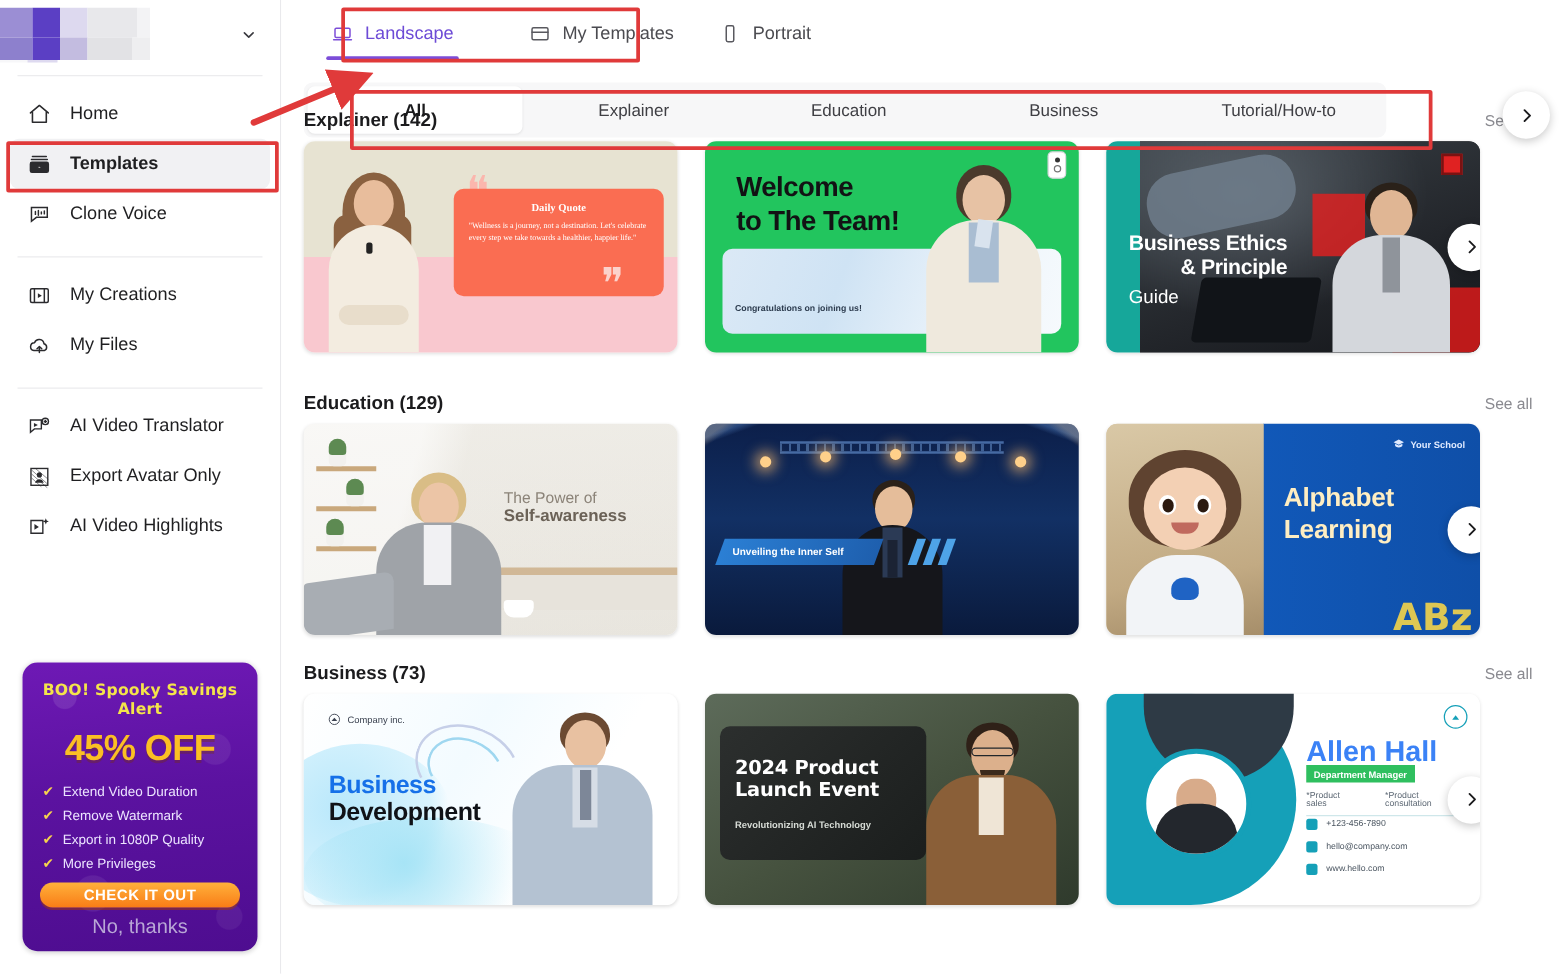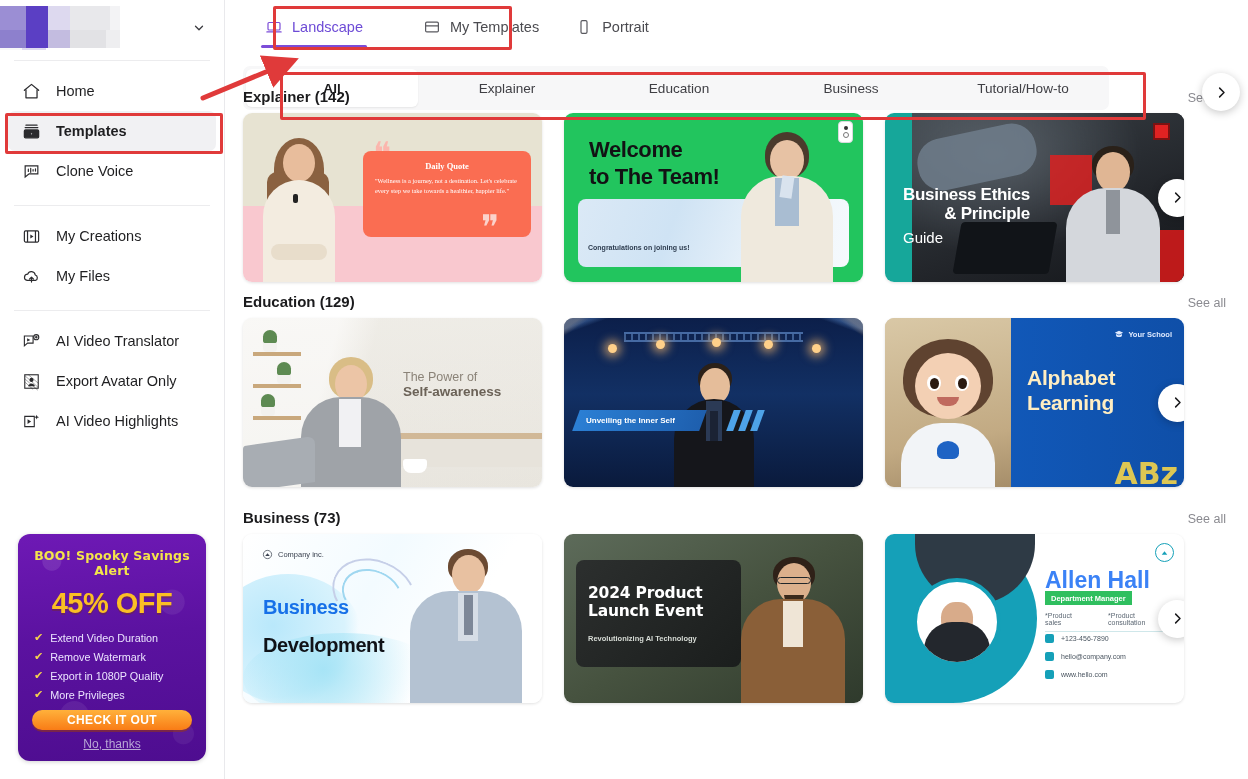--- a/index.html
+++ b/index.html
@@ -90,21 +90,21 @@
     font-size:10.8px; margin-bottom:6px; white-space:nowrap;
   }
   .tick { color:#f7d44c; font-size:11px; flex:0 0 auto; }
   .promo-btn {
     position:relative; margin: 9px 2px 7px 2px; height:20px; border-radius:15px;
     background: linear-gradient(180deg,#ffb13b 0%,#f97c16 100%);
     color:#ffffff; font-size:12px; font-weight:800; letter-spacing:.4px;
     display:flex; align-items:center; justify-content:center; cursor:pointer;
     box-shadow: 0 2px 0 rgba(160,60,0,.5);
   }
-  .promo-skip { position:relative; color:#b9a7d6; font-size:12px; cursor:pointer;text-decoration:underline; }
+  .promo-skip { position:relative; color:#b9a7d6; font-size:16px; cursor:pointer; }
 
   
   .main { flex: 1 1 auto; position: relative; height: 779px; background:#fff; overflow:hidden; }
 
   .top-tabs {
     height: 54px; display:flex; align-items:center; gap: 0;
     padding-left: 22px; position: relative;
   }
   .ttab {
     display:flex; align-items:center; gap:9px; height:54px;
@@ -268,21 +268,21 @@
     border-radius:50%; background: radial-gradient(circle at 40% 40%, #a7e4f6 0%, rgba(255,255,255,0) 70%); }
   .c7 .arcs { position:absolute; left:88px; top:26px; width:86px; height:66px;
     border: 2px solid #c6cfe8; border-radius:50%; border-color:#c6cfe8 transparent transparent #c6cfe8;
     transform: rotate(22deg); }
   .c7 .arcs2 { position:absolute; left:98px; top:36px; width:62px; height:48px;
     border: 2px solid #9fd7f0; border-radius:50%; border-color:#9fd7f0 transparent transparent #9fd7f0;
     transform: rotate(22deg); }
   .c7 .co { position:absolute; left:19px; top:15px; font-size:7.5px; color:#3b4250;
     display:flex; align-items:center; gap:5px; }
   .c7 .t1 { position:absolute; left:20px; top:62px; font-size:20px; font-weight:800; color:#1670e8; letter-spacing:-.4px; }
-  .c7 .t2 { position:absolute; left:20px; top:100px; font-size:20px; font-weight:800; color:#101217; letter-spacing:-.4px; }
+  .c7 .t2 { position:absolute; left:20px; top:84px; font-size:20px; font-weight:800; color:#101217; letter-spacing:-.4px; }
 
   
   .c8 { background: linear-gradient(150deg,#5d6b5a 0%, #46523f 50%, #2f3a2c 100%); }
   .c8 .screen { position:absolute; left:12px; top:26px; width:165px; height:107px;
     background: linear-gradient(135deg,#2c2f2e 0%, #1b1e1d 100%); border-radius:8px; }
   .c8 .t1 { position:absolute; left:24px; top:50px; color:#fff; font-size:15.5px;
     font-weight:700; line-height:1.18; letter-spacing:-.2px; font-family:"DejaVu Sans", sans-serif;}
   .c8 .t2 { position:absolute; left:24px; top:100px; color:#d7dcd6; font-size:7.5px; font-weight:600; }
 
   
@@ -575,21 +575,21 @@
             <div class="redbadge"></div>
             <div class="row-next">
               <svg width="15" height="15" viewBox="0 0 24 24" fill="none" stroke="#1a1a1c" stroke-width="2.4" stroke-linecap="round" stroke-linejoin="round">
                   <polyline points="9 5 16 12 9 19"></polyline>
                 </svg>
             </div>
           </div>
         </div>
       </section>
 
-      <section class="section" style="margin-top:11px;">
+      <section class="section" style="margin-top:32px;">
         <div class="section-head">
           <div class="section-title">Education (129)</div>
           <div class="see-all">See all</div>
         </div>
         <div class="card-row">
 
           <div class="card c4">
             <div class="wall"></div>
             <div class="shelf" style="top:34px;"></div>
               <div class="shelf" style="top:66px;"></div>

